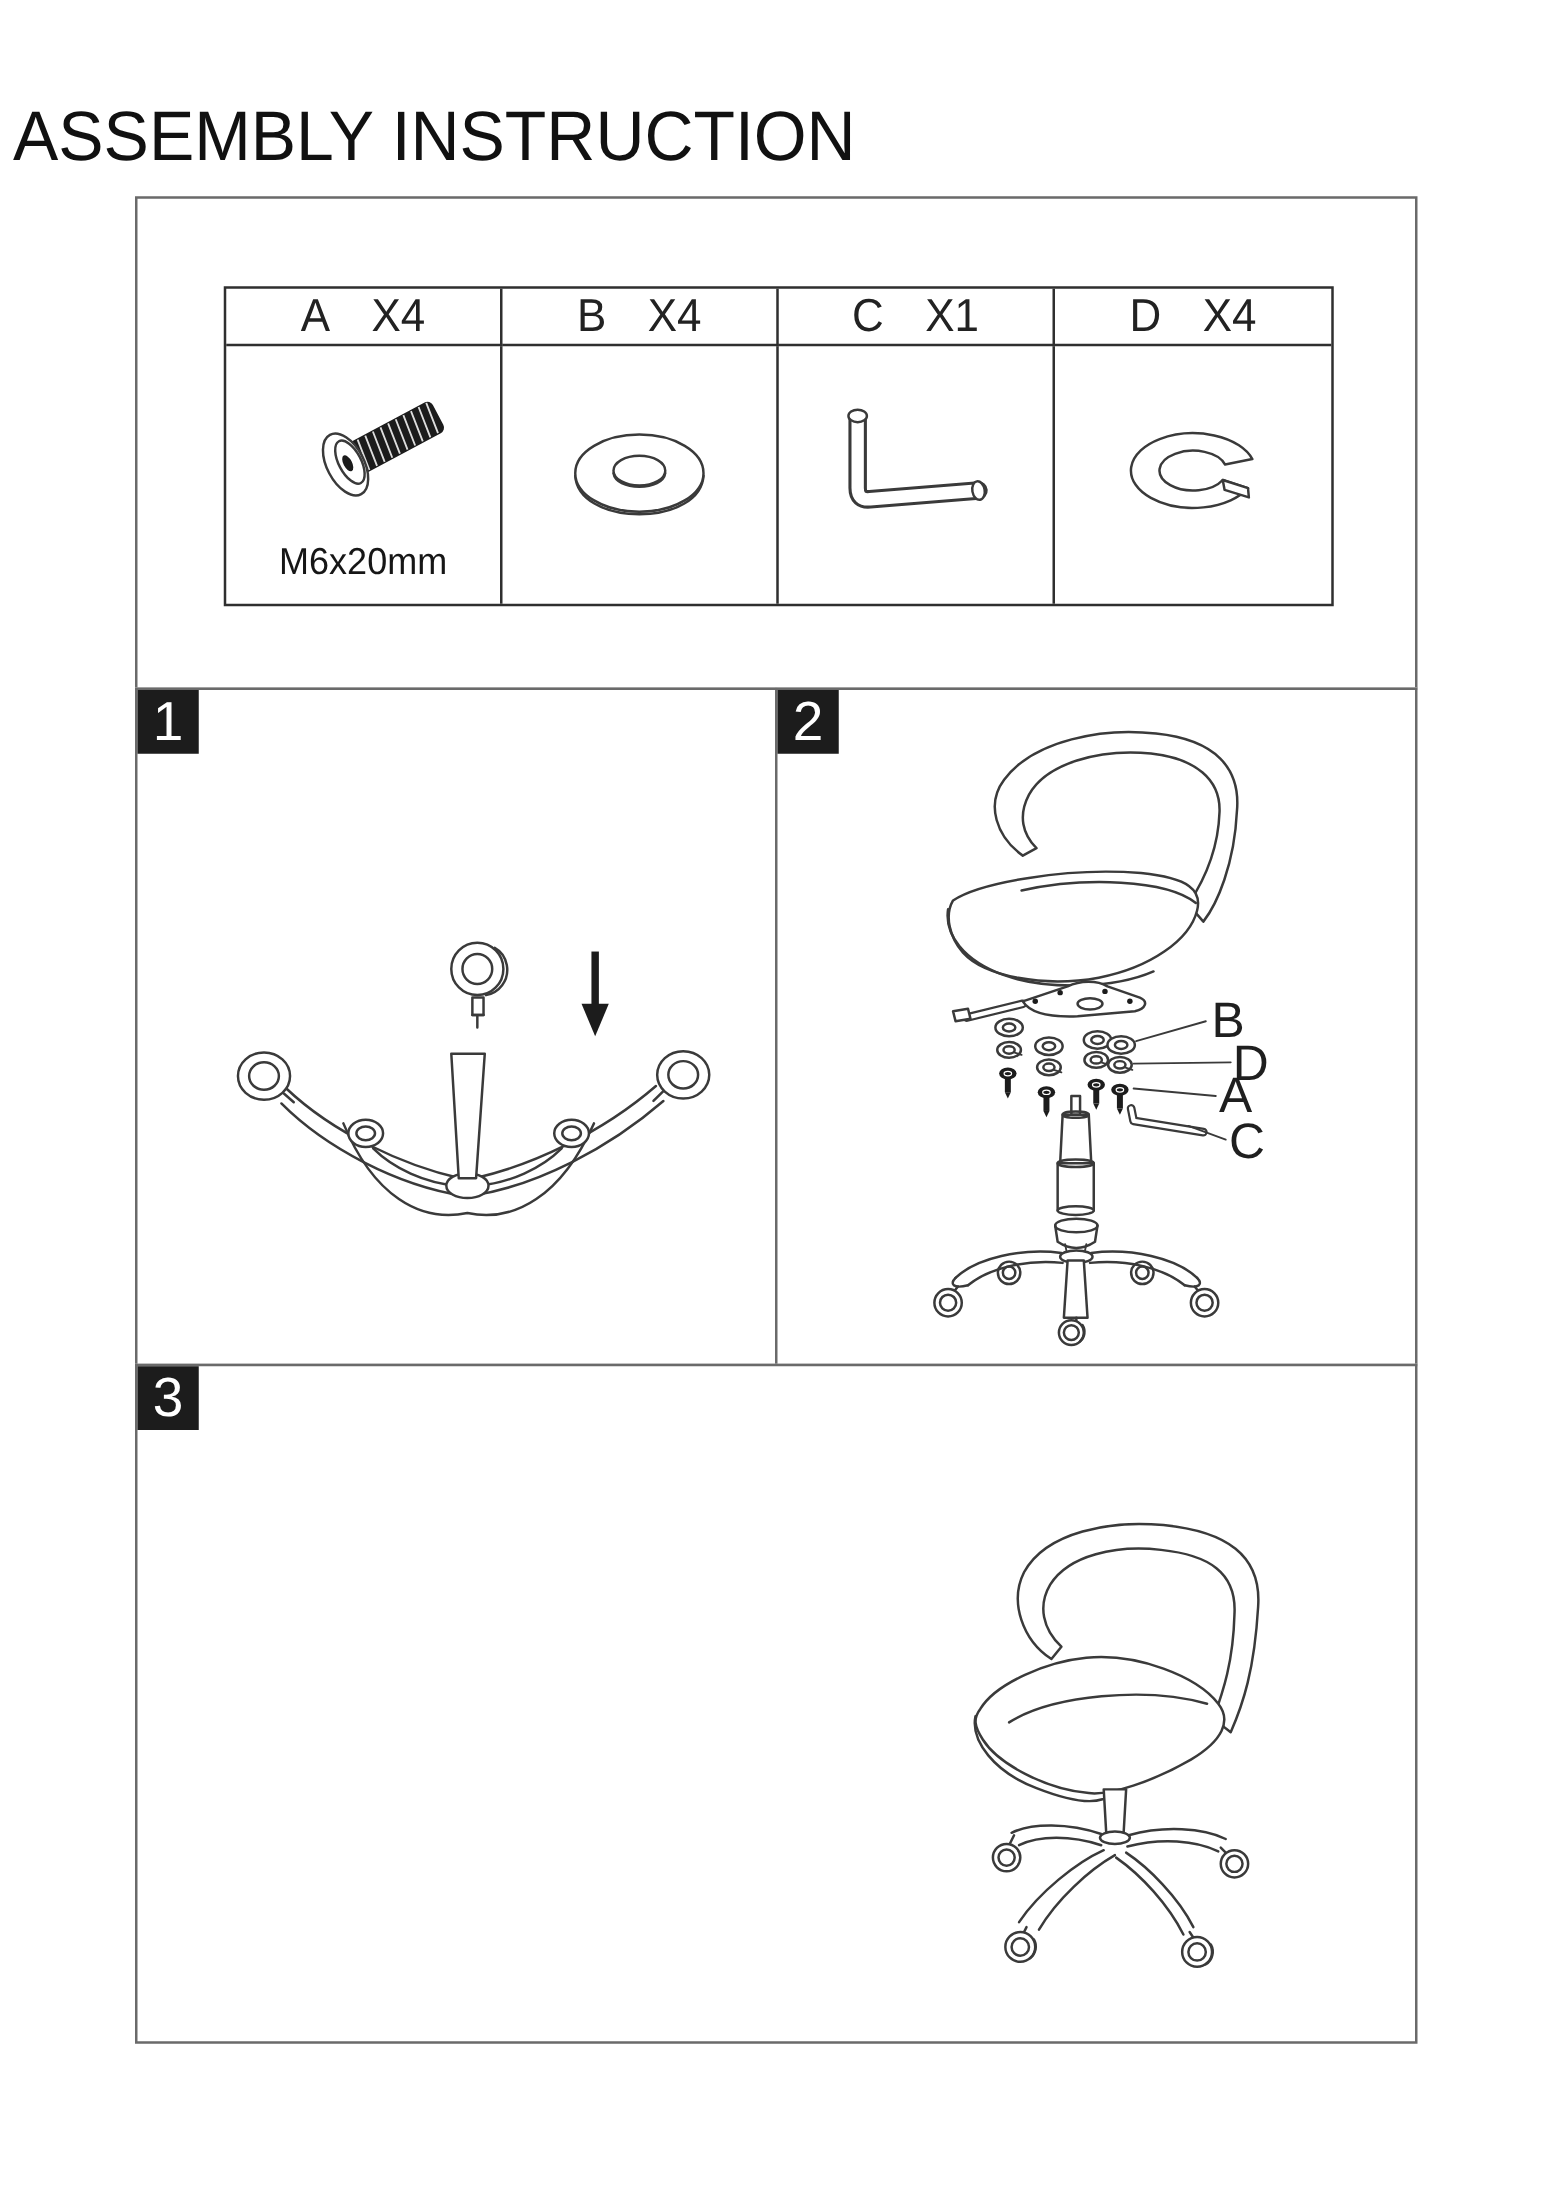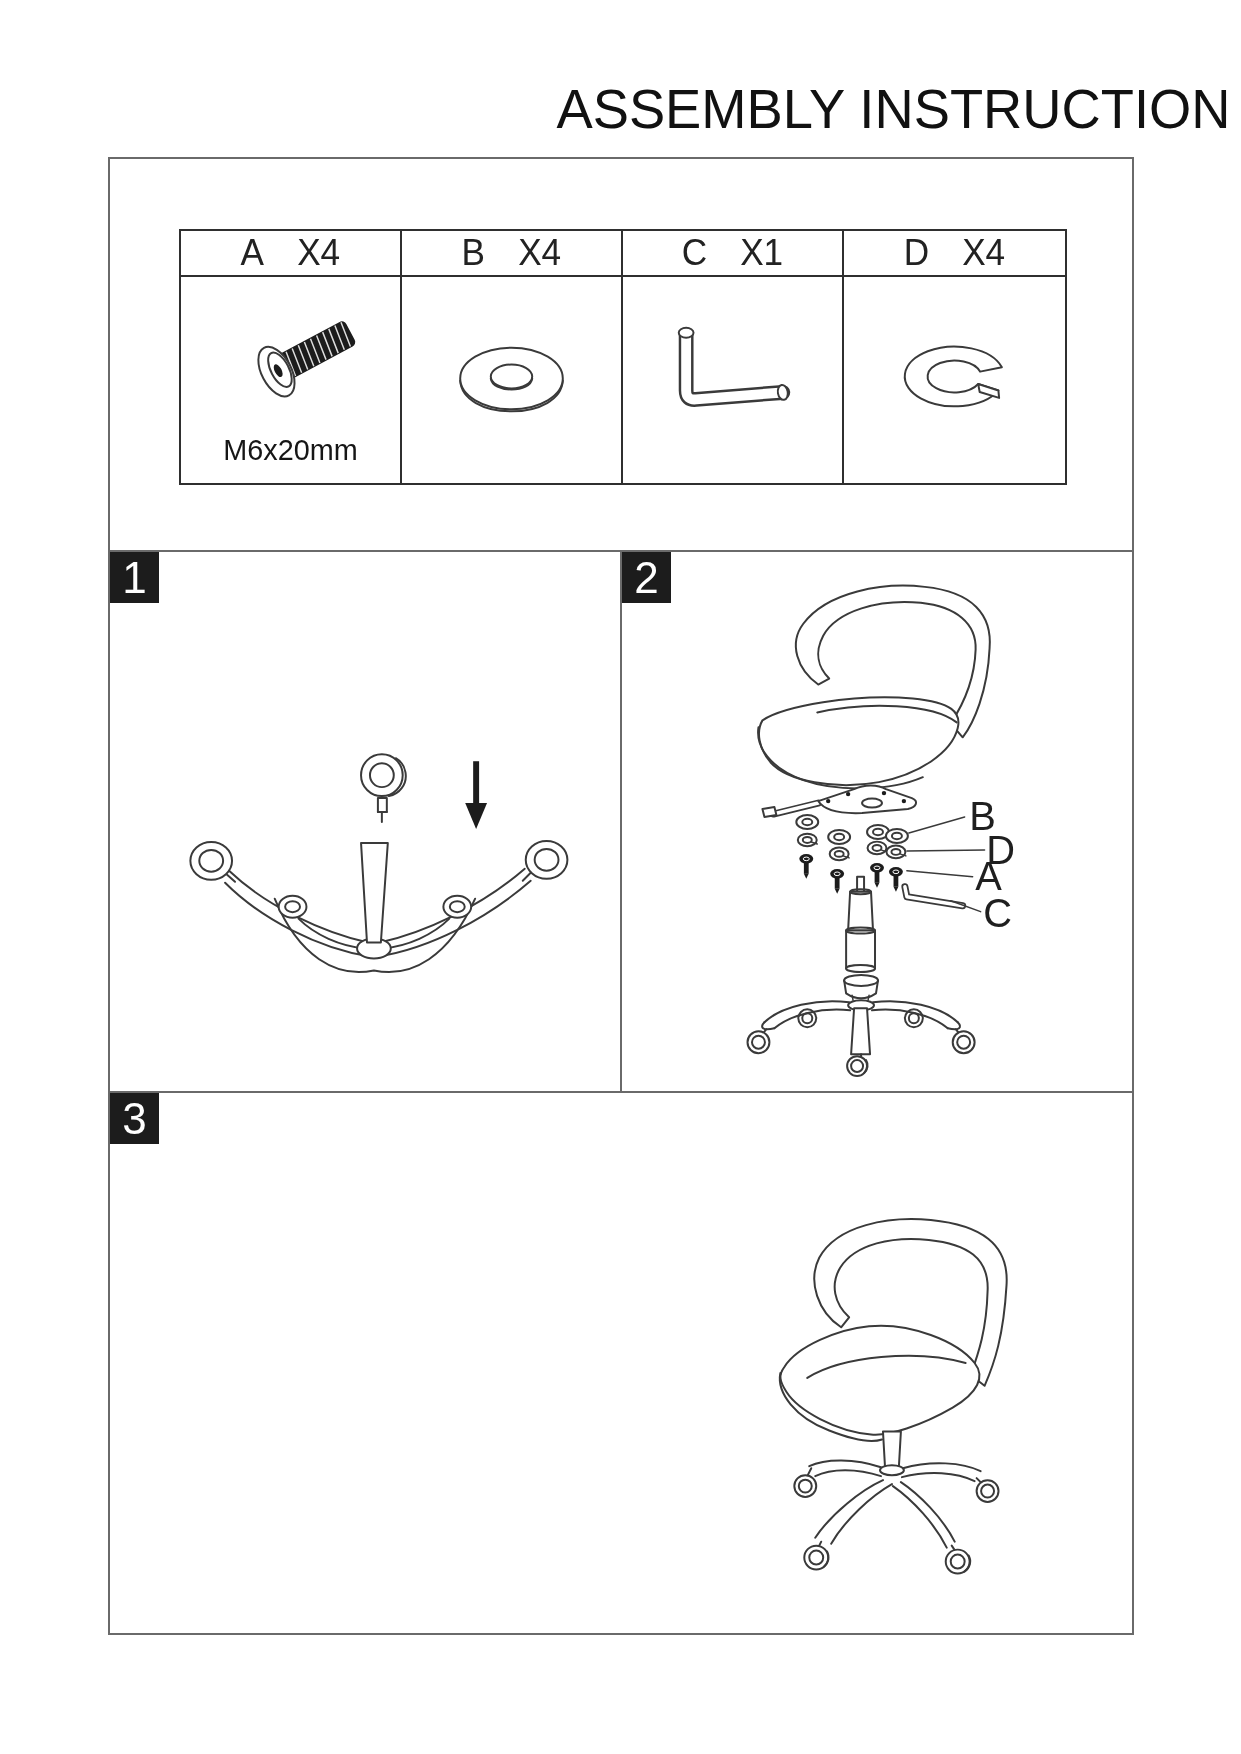--- a/index.html
+++ b/index.html
@@ -1,18 +1,18 @@
 <!DOCTYPE html>
 <html><head>
 <meta charset="utf-8">
 <style>
   html,body{margin:0;padding:0;background:#ffffff;}
   .page{position:relative;width:1241px;height:1754px;background:#ffffff;overflow:hidden;
         font-family:"Liberation Sans",sans-serif;color:#1f1f1f;}
-  .title{position:absolute;left:0;top:84px;width:100%;text-align:right;
+  .title{position:absolute;left:0;top:84px;width:100%;text-align:left;
          font-size:56px;line-height:50px;color:#111;white-space:nowrap;}
   .title span{display:inline-block;transform:scaleX(.97);}
   .frame{position:absolute;border:2px solid #6a6a6a;background:#fff;box-sizing:border-box;}
   #parts-box{left:108px;top:157px;width:1026px;height:395px;}
   #step1-box{left:108px;top:550px;width:514px;height:543px;}
   #step2-box{left:620px;top:550px;width:514px;height:543px;}
   #step3-box{left:108px;top:1091px;width:1026px;height:544px;}
   .badge{position:absolute;left:0;top:0;width:49px;height:51px;background:#1c1c1c;
          color:#fff;font-size:44px;display:flex;align-items:center;justify-content:center;z-index:3;}
   .parts-table{position:absolute;left:69px;top:70px;width:888px;height:256px;

